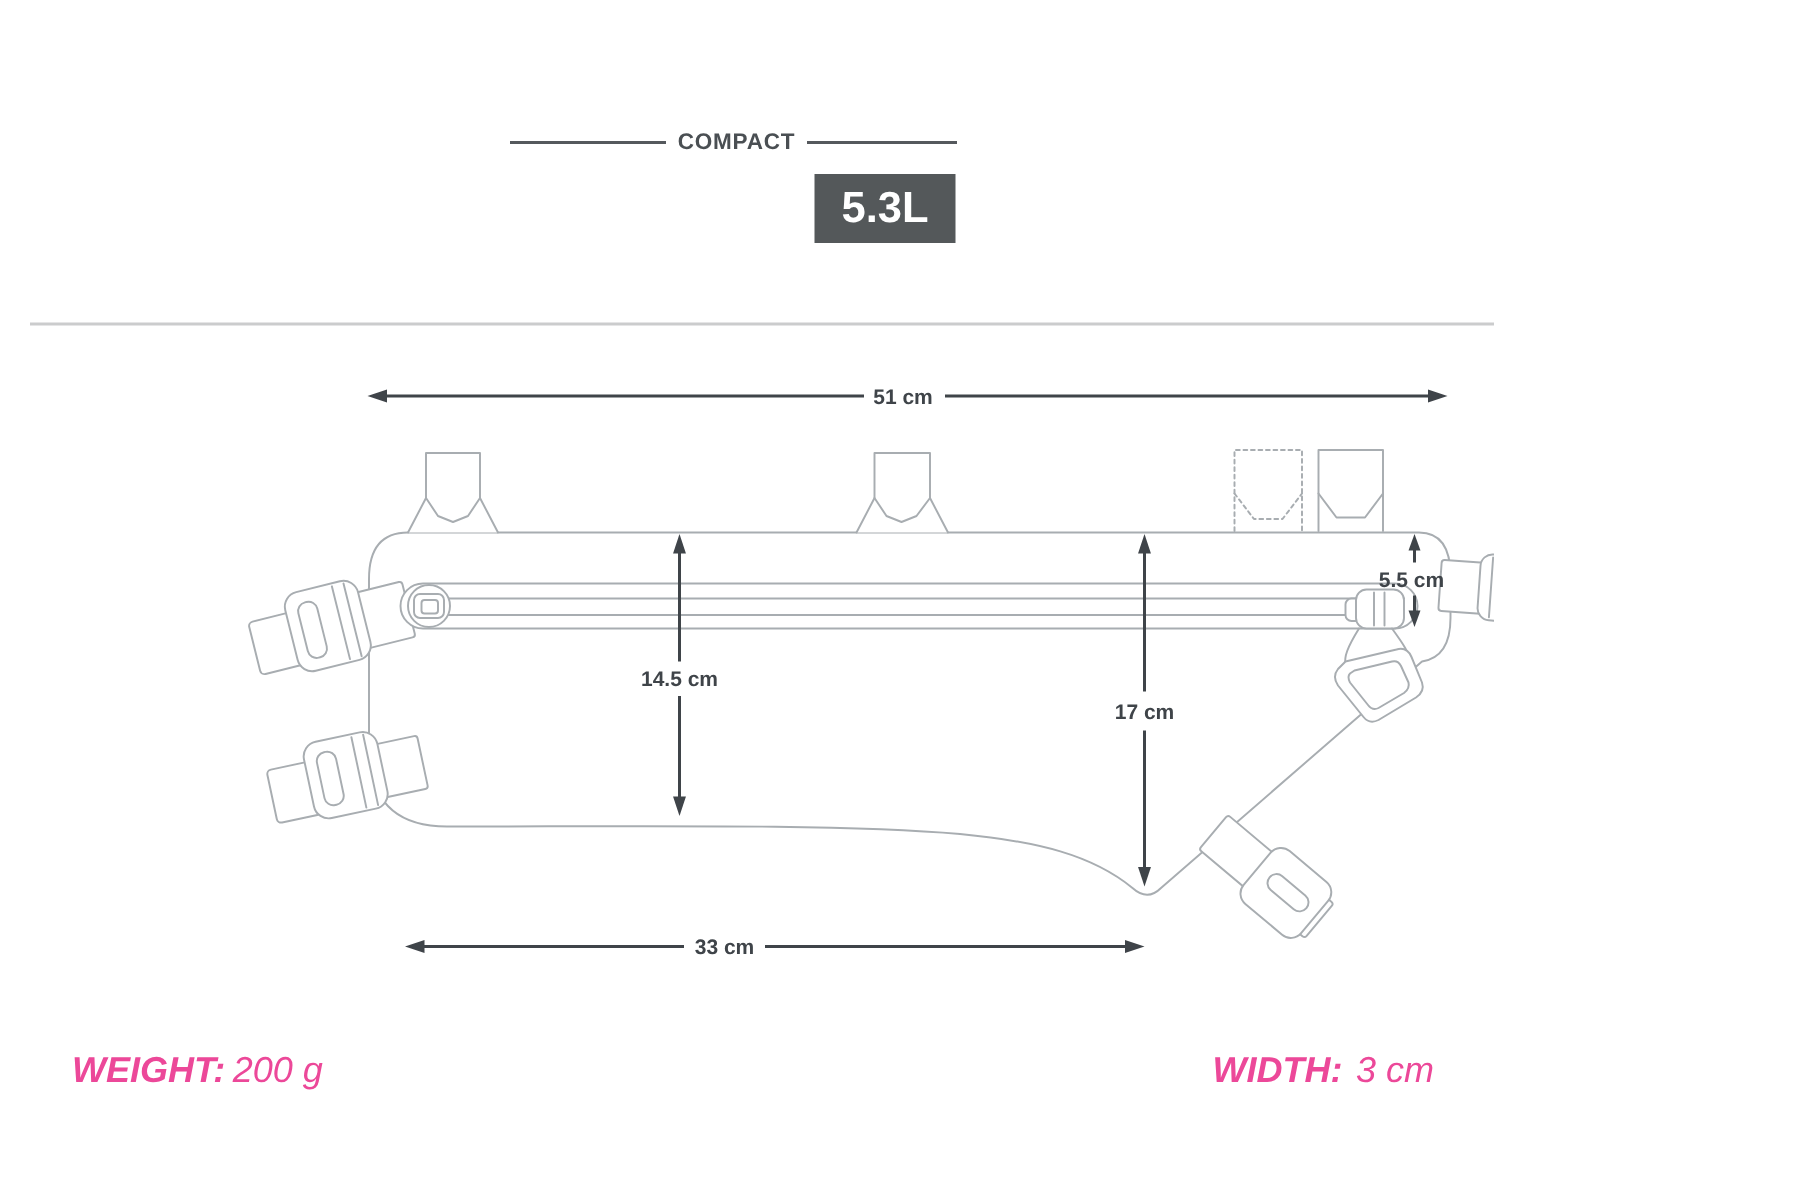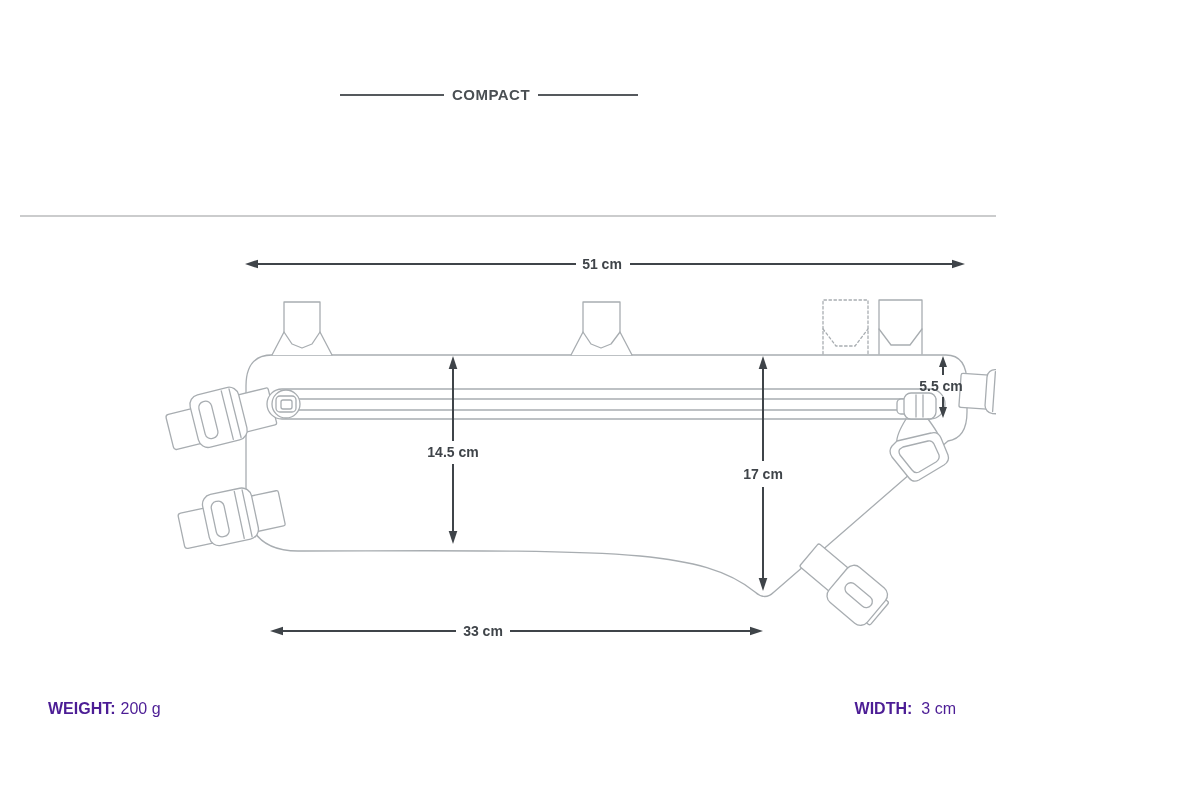--- a/index.html
+++ b/index.html
@@ -16,21 +16,21 @@
     font-weight:bold;font-size:15px;letter-spacing:.5px;color:#4a4f53;
   }
   .badge{
     position:absolute;left:543px;top:116px;width:94px;height:46px;
     background:#54585a;color:#ffffff;font-weight:bold;font-size:29px;
     display:flex;align-items:center;justify-content:center;
   }
   
   .divider{position:absolute;left:20px;top:215px;width:1160px;height:2px;background:#cbcccd;}
   
-  .spec{position:absolute;top:700px;font-size:16px;color:#4c1d95;white-space:nowrap;}
+  .spec{position:absolute;top:700px;font-size:24px;color:#ec4899;white-space:nowrap;font-style:italic;}
   .spec .lbl{font-weight:bold;}
   .spec.weight{left:48px;}
   .spec.weight .val{margin-left:5px;}
   .spec.widthspec{right:40px;}
   .spec.widthspec .val{margin-left:9px;}
   
   svg.diagram{position:absolute;left:0;top:0;}
   .outline{fill:#ffffff;stroke:#a8adb1;stroke-width:1.3;stroke-linejoin:round;stroke-linecap:round;}
   .oline{fill:none;stroke:#a8adb1;stroke-width:1.3;stroke-linejoin:round;stroke-linecap:round;}
   .dotted{stroke-dasharray:2.5 2.5;}
@@ -39,20 +39,21 @@
   .dim-label{font-weight:bold;font-size:14px;fill:#3f4449;text-anchor:middle;}
 </style>
 </head>
 <body>
 
 <div class="page">
 
   <div class="hdr-rule left"></div>
   <div class="hdr-label">COMPACT</div>
   <div class="hdr-rule right"></div>
+  <div class="badge">5.3L</div>
 
   <div class="divider"></div>
 
   <svg class="diagram" width="1200" height="800" viewBox="0 0 1200 800">
 
     <g>
       <path class="outline" d="M272,355 H946 Q967,355 967,384 L967,412 Q967,438 948,441
         L774,592 Q765,601 755,592 C728,570 692,561 640,556 C560,549 420,551 298,551
         Q246,551 246,498 L246,386 Q246,355 272,355 Z"></path>
     </g>

